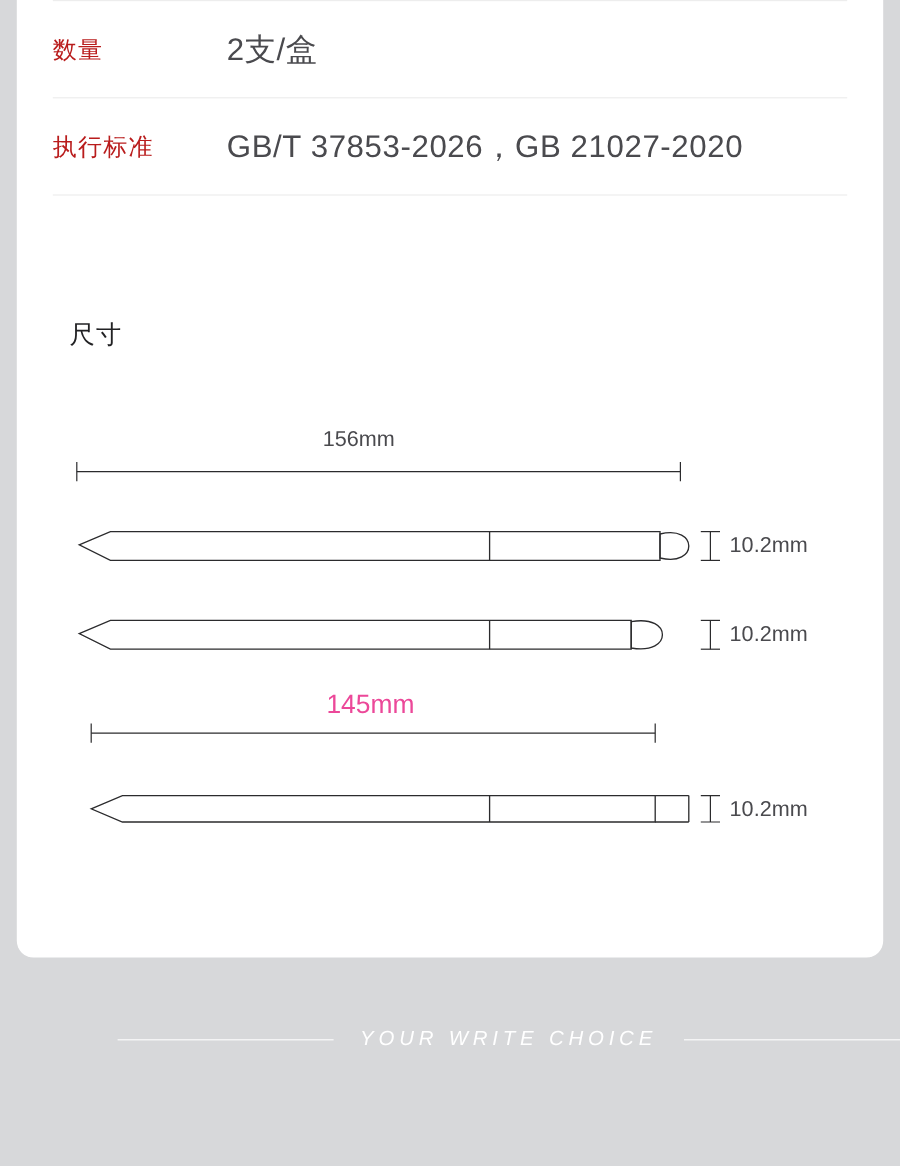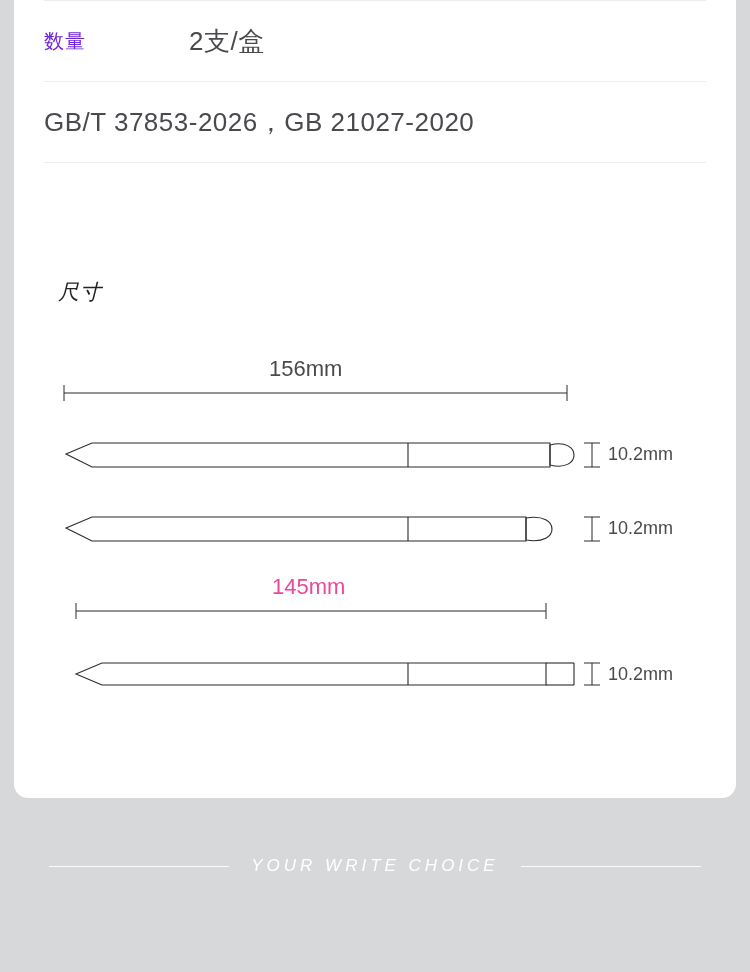--- a/index.html
+++ b/index.html
@@ -38,52 +38,51 @@
     align-items: center;
     height: 80px;
     border-bottom: 1px solid #ededed;
   }
   .spec-row:first-child {
     border-top: 1px solid #ededed;
   }
   .spec-label {
     width: 145px;
     font-size: 20px;
-    color: #6d28d9;
+    color: #b91c1c;
     letter-spacing: 1px;
     font-weight: 500;
   }
   .spec-value {
     font-size: 26px;
     color: #4a4a4e;
     letter-spacing: 0.5px;
   }
   .section-title {
     position: absolute;
     left: 44px;
-    top: 292px;
+    top: 279px;
     font-size: 21px;
     color: #222224;
     letter-spacing: 1px;
     font-weight: 500;
-    font-style: italic;
   }
   .diagram {
     position: absolute;
     left: 0;
     top: 350px;
     width: 722px;
     height: 400px;
   }
   .footer {
     position: absolute;
     left: 0;
     top: 856px;
     width: 750px;
-    text-align: center;
+    text-align: right;
   }
   .footer-line {
     display: inline-block;
     width: 180px;
     height: 1px;
     background: #ffffff;
     vertical-align: middle;
     opacity: 0.9;
   }
   .footer-text {
@@ -103,20 +102,21 @@
 <div class="page">
 
   <div class="card">
 
     <div class="spec-table">
       <div class="spec-row">
         <div class="spec-label">数量</div>
         <div class="spec-value">2支/盒</div>
       </div>
       <div class="spec-row">
+        <div class="spec-label">执行标准</div>
         <div class="spec-value">GB/T 37853-2026，GB 21027-2020</div>
       </div>
     </div>
 
     <div class="section-title">尺寸</div>
 
     <div class="diagram">
       <svg width="722" height="400" viewBox="0 0 722 400" xmlns="http://www.w3.org/2000/svg">
 
         <line x1="50" y1="57" x2="553" y2="57" stroke="#2b2b2d" stroke-width="1"></line>
@@ -149,21 +149,21 @@
         <line x1="532" y1="327" x2="560" y2="327" stroke="#2b2b2d" stroke-width="1.1"></line>
         <line x1="532" y1="349" x2="560" y2="349" stroke="#2b2b2d" stroke-width="1.1"></line>
         <line x1="560" y1="327" x2="560" y2="349" stroke="#2b2b2d" stroke-width="1.1"></line>
 
         <line x1="578" y1="327" x2="578" y2="349" stroke="#2b2b2d" stroke-width="1"></line>
         <line x1="570" y1="327" x2="586" y2="327" stroke="#2b2b2d" stroke-width="1"></line>
         <line x1="570" y1="349" x2="586" y2="349" stroke="#2b2b2d" stroke-width="1"></line>
       </svg>
 
       
-      <div style="position:absolute; left:255px; top:20px; font-size:22px; color:#4a4a4e;">156mm</div>
+      <div style="position:absolute; left:255px; top:20px; font-size:18px; color:#4a4a4e;">156mm</div>
       <div style="position:absolute; left:594px; top:108px; font-size:18px; color:#4a4a4e;">10.2mm</div>
       <div style="position:absolute; left:594px; top:182px; font-size:18px; color:#4a4a4e;">10.2mm</div>
       <div style="position:absolute; left:258px; top:238px; font-size:22px; color:#ec4899;">145mm</div>
       <div style="position:absolute; left:594px; top:328px; font-size:18px; color:#4a4a4e;">10.2mm</div>
     </div>
 
   </div>
 
   <div class="footer">
     <span class="footer-line"></span>

